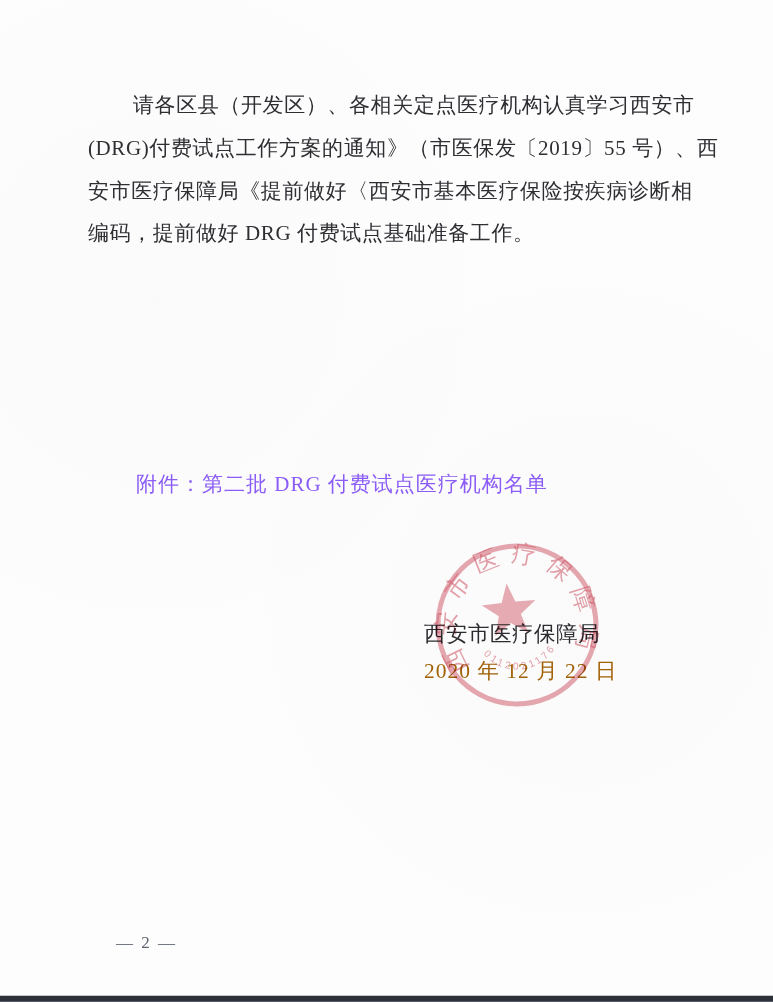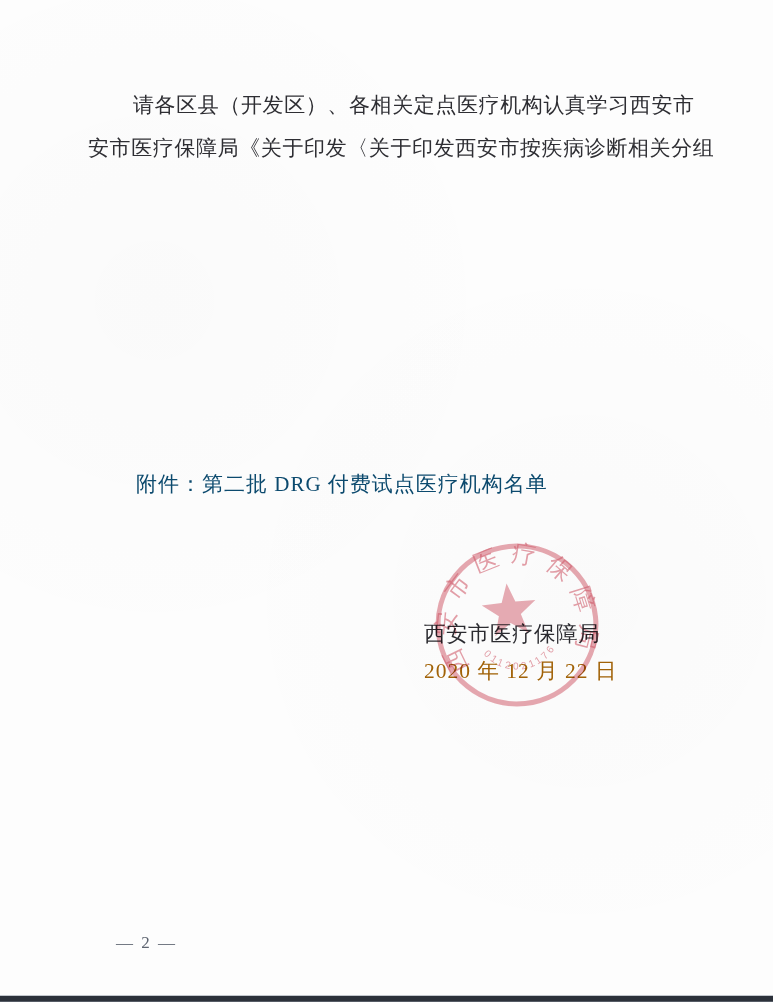--- a/index.html
+++ b/index.html
@@ -41,21 +41,21 @@
   }
   .body-line.indent-first {
     padding-left: 45px;
   }
   .attachment-line {
     position: absolute;
     left: 136px;
     top: 470px;
     font-size: 21px;
     letter-spacing: 1px;
-    color: #0c4a6e;
+    color: #8b5cf6;
     white-space: nowrap;
   }
   .signature-org {
     position: absolute;
     left: 424px;
     top: 619px;
     font-size: 21.5px;
     letter-spacing: 0.5px;
     color: #2b2b30;
     white-space: nowrap;
@@ -102,21 +102,23 @@
     box-shadow: inset 0 -1px 0 #565c66;
   }
 </style>
 </head>
 <body>
 
 <div class="scan-page">
 
   <div class="doc-body">
     <div class="body-line indent-first">请各区县（开发区）、各相关定点医疗机构认真学习西安市</div>
-    <div class="body-line">安市医疗保障局《关于印发〈关于印发西安市按疾病诊断相关分组</div>
+    <div class="body-line">(DRG)付费试点工作方案的通知》（市医保发〔2019〕55 号）、西</div>
+    <div class="body-line">安市医疗保障局《提前做好〈西安市基本医疗保险按疾病诊断相</div>
+    <div class="body-line">编码，提前做好 DRG 付费试点基础准备工作。</div>
   </div>
 
   <div class="attachment-line">附件：第二批 DRG 付费试点医疗机构名单</div>
 
   <div class="signature-org">西安市医疗保障局</div>
   <div class="signature-date">2020 年 12 月 22 日</div>
 
   <svg class="official-seal" viewBox="0 0 172 172" aria-hidden="true">
     <defs>
       <path id="seal-top-arc" d="M 35.2 121.6 A 62 62 0 1 1 136.8 121.6" fill="none"></path>

